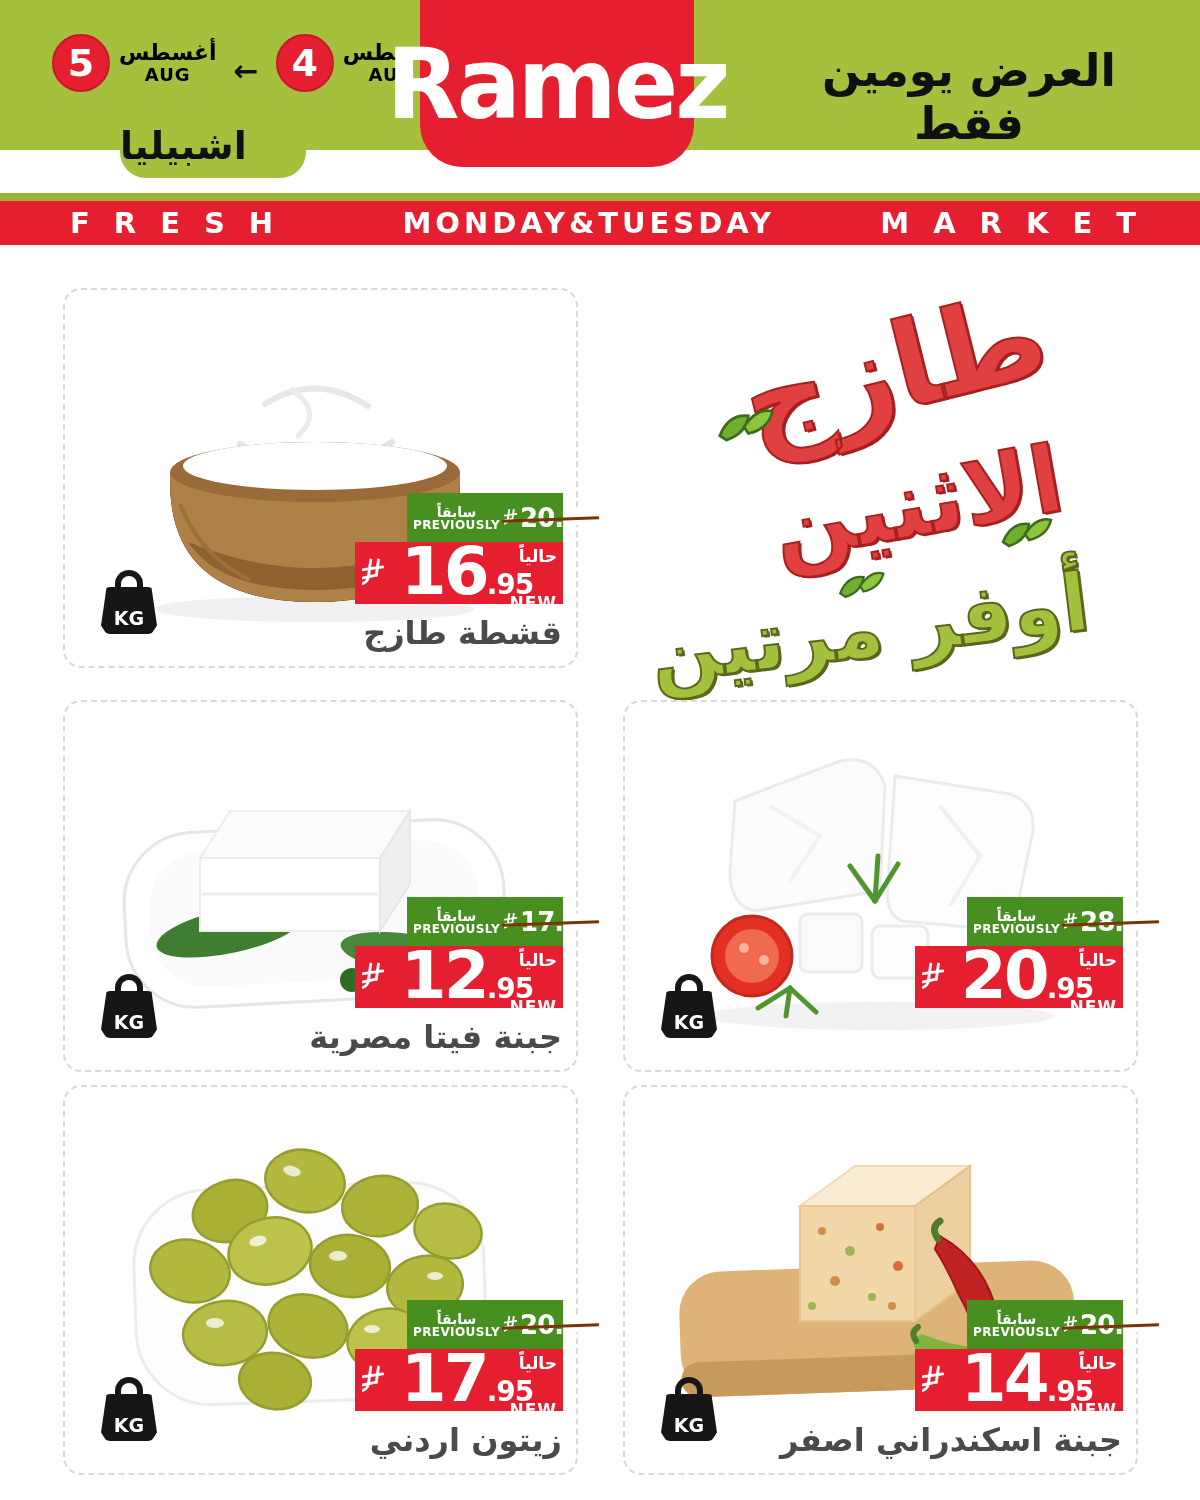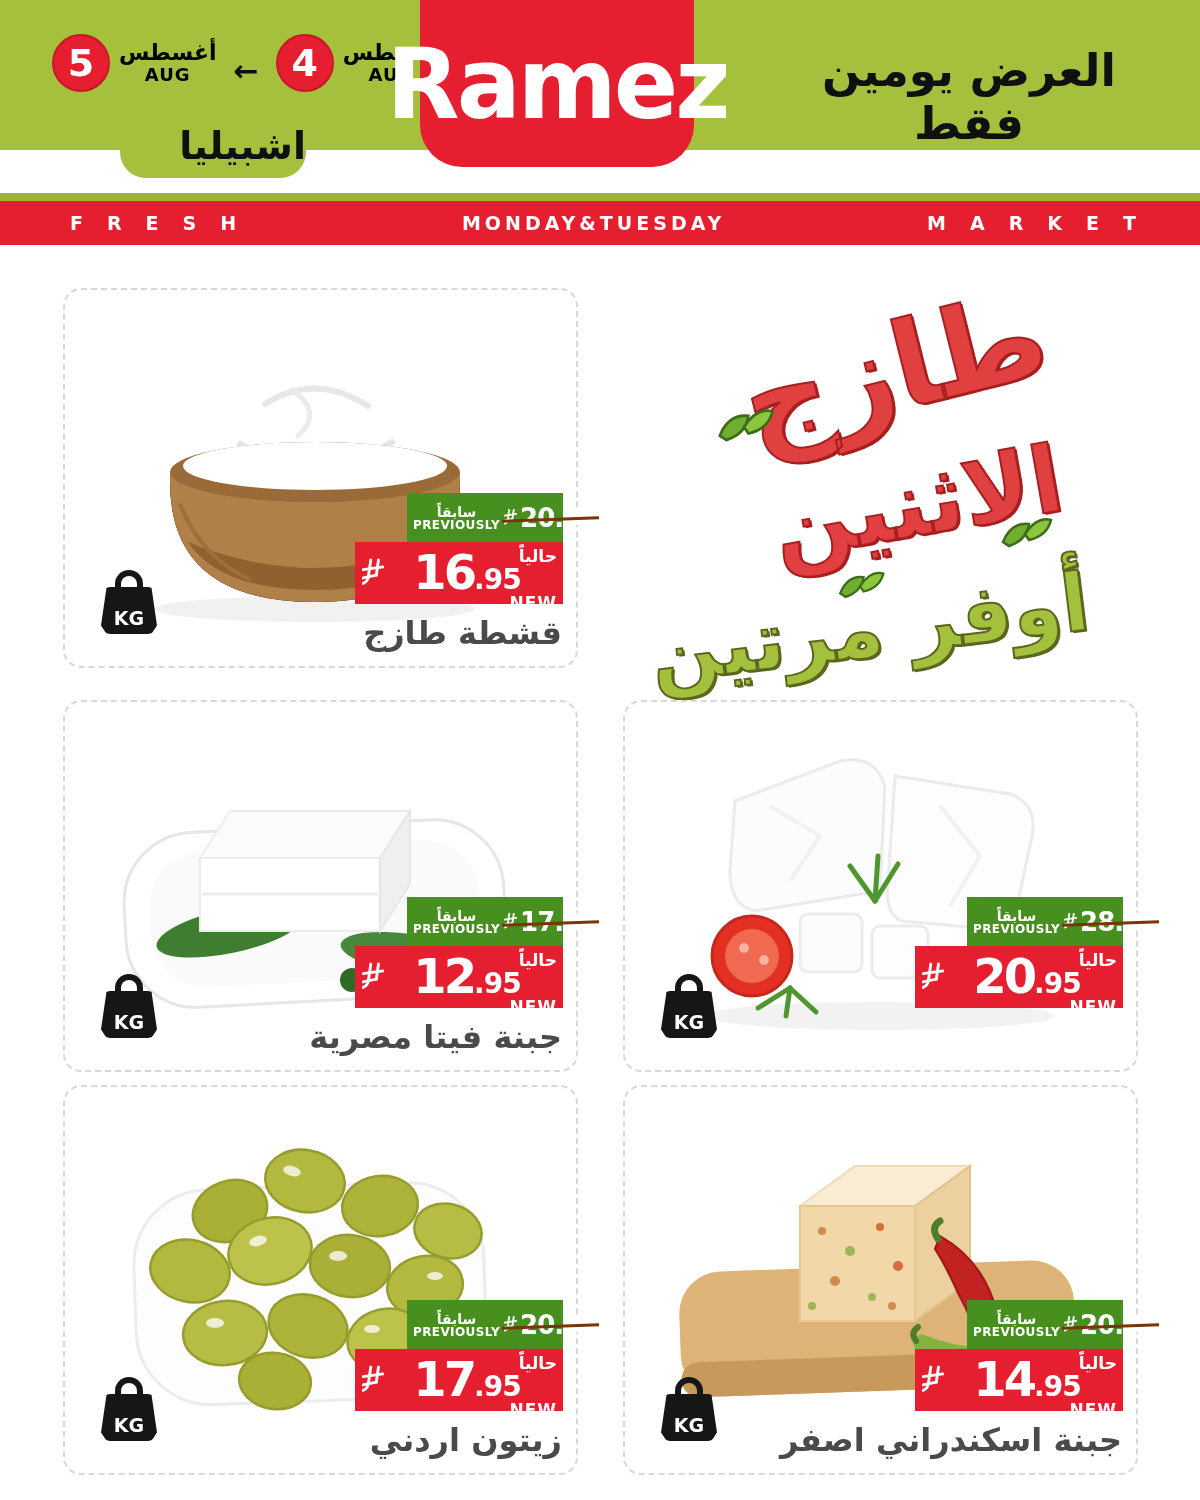--- a/index.html
+++ b/index.html
@@ -14,29 +14,29 @@
   .offer-title { position:absolute; right:26px; top:44px; width:410px; text-align:center;
                  font-size:45px; font-weight:800; color:#101010; direction:rtl; z-index:3; }
   .dates { position:absolute; left:52px; top:34px; display:flex; align-items:center; gap:9px; z-index:3; }
   .badge { width:58px; height:58px; background:#e51f2f; border:2px solid #c8182a; border-radius:50%;
            color:#fff; font-size:38px; font-weight:800; display:flex; align-items:center; justify-content:center; }
   .month { display:flex; flex-direction:column; align-items:center; line-height:1.1; font-weight:800; color:#000000; }
   .month .ar { font-size:22px; }
   .month .en { font-size:18px; letter-spacing:1px; }
   .arrow-glyph { font-size:30px; font-weight:800; color:#101010; margin:14px 8px 0 8px; }
   .branch-tab { position:absolute; left:120px; top:96px; width:186px; height:82px; background:#a4c03c;
-                border-radius:0 0 26px 26px; display:flex; align-items:flex-end; justify-content:flex-end;
+                border-radius:0 0 26px 26px; display:flex; align-items:flex-end; justify-content:flex-start;
                 padding-bottom:10px; z-index:2; }
   .branch-tab span { font-size:38px; font-weight:800; color:#101010; direction:rtl; }
 
   
   .green-strip { position:absolute; left:0; top:193px; width:1200px; height:8px; background:#9db339; }
   .banner { position:absolute; left:0; top:201px; width:1200px; height:44px; background:#e51f2f;
             color:#fff; display:flex; align-items:center; justify-content:space-between;
-            padding:0 40px 0 70px; font-weight:800; font-size:19px; }
+            padding:0 40px 0 70px; font-weight:800; font-size:29px; }
   .banner .sp { letter-spacing:24px; }
   .banner .tight { letter-spacing:4px; }
 
   
   .card { position:absolute; width:515px; border:2px dashed #d8d8d8; border-radius:18px; background:#fff; }
   #card-cream  { left:63px;  top:288px;  height:380px; }
   #promo       { left:623px; top:282px;  width:515px; height:400px; }
   #card-feta   { left:63px;  top:700px;  height:372px; }
   #card-qarish { left:623px; top:700px;  height:372px; }
   #card-olives { left:63px;  top:1085px; height:390px; }
@@ -49,21 +49,21 @@
   .plabel { display:flex; flex-direction:column; align-items:center; line-height:1; margin-right:4px; }
   .plabel .ar { font-size:14px; font-weight:700; }
   .plabel .en { font-size:12px; font-weight:700; letter-spacing:.4px; }
   .oldwrap { position:relative; flex:1; display:flex; align-items:center; justify-content:flex-end; gap:3px; }
   .old { font-size:26px; font-weight:800; letter-spacing:-1px; }
   .strike-line { position:absolute; left:-2px; right:-2px; top:52%; height:3px; background:#7a3408; transform:rotate(-2deg); }
 
   .pred { position:absolute; right:13px; bottom:62px; width:208px; height:62px; background:#e51f2f; color:#fff; z-index:5; }
   .pred .riyal-big { position:absolute; left:7px; top:50%; transform:translateY(-50%); }
   .pred .num { position:absolute; left:16px; right:0; top:0; height:62px; line-height:60px; text-align:center; font-weight:800; }
-  .pred .int { font-size:48px; letter-spacing:-3px; }
+  .pred .int { font-size:66px; letter-spacing:-3px; }
   .pred .dec { font-size:28px; letter-spacing:-1px; }
   .nlabel { position:absolute; right:6px; top:5px; display:flex; flex-direction:column; align-items:flex-end; line-height:1.1; }
   .nlabel .ar { font-size:17px; font-weight:700; }
   .nlabel .en { font-size:17px; font-weight:800; letter-spacing:1px;margin-top:28px; }
 
   .pname { position:absolute; right:14px; bottom:14px; left:120px; text-align:right; font-size:32px;
            font-weight:800; color:#4a4a4a; direction:rtl; z-index:5; }
 
   
   .kgbag { position:absolute; left:36px; bottom:32px; width:56px; height:64px; z-index:5; }

